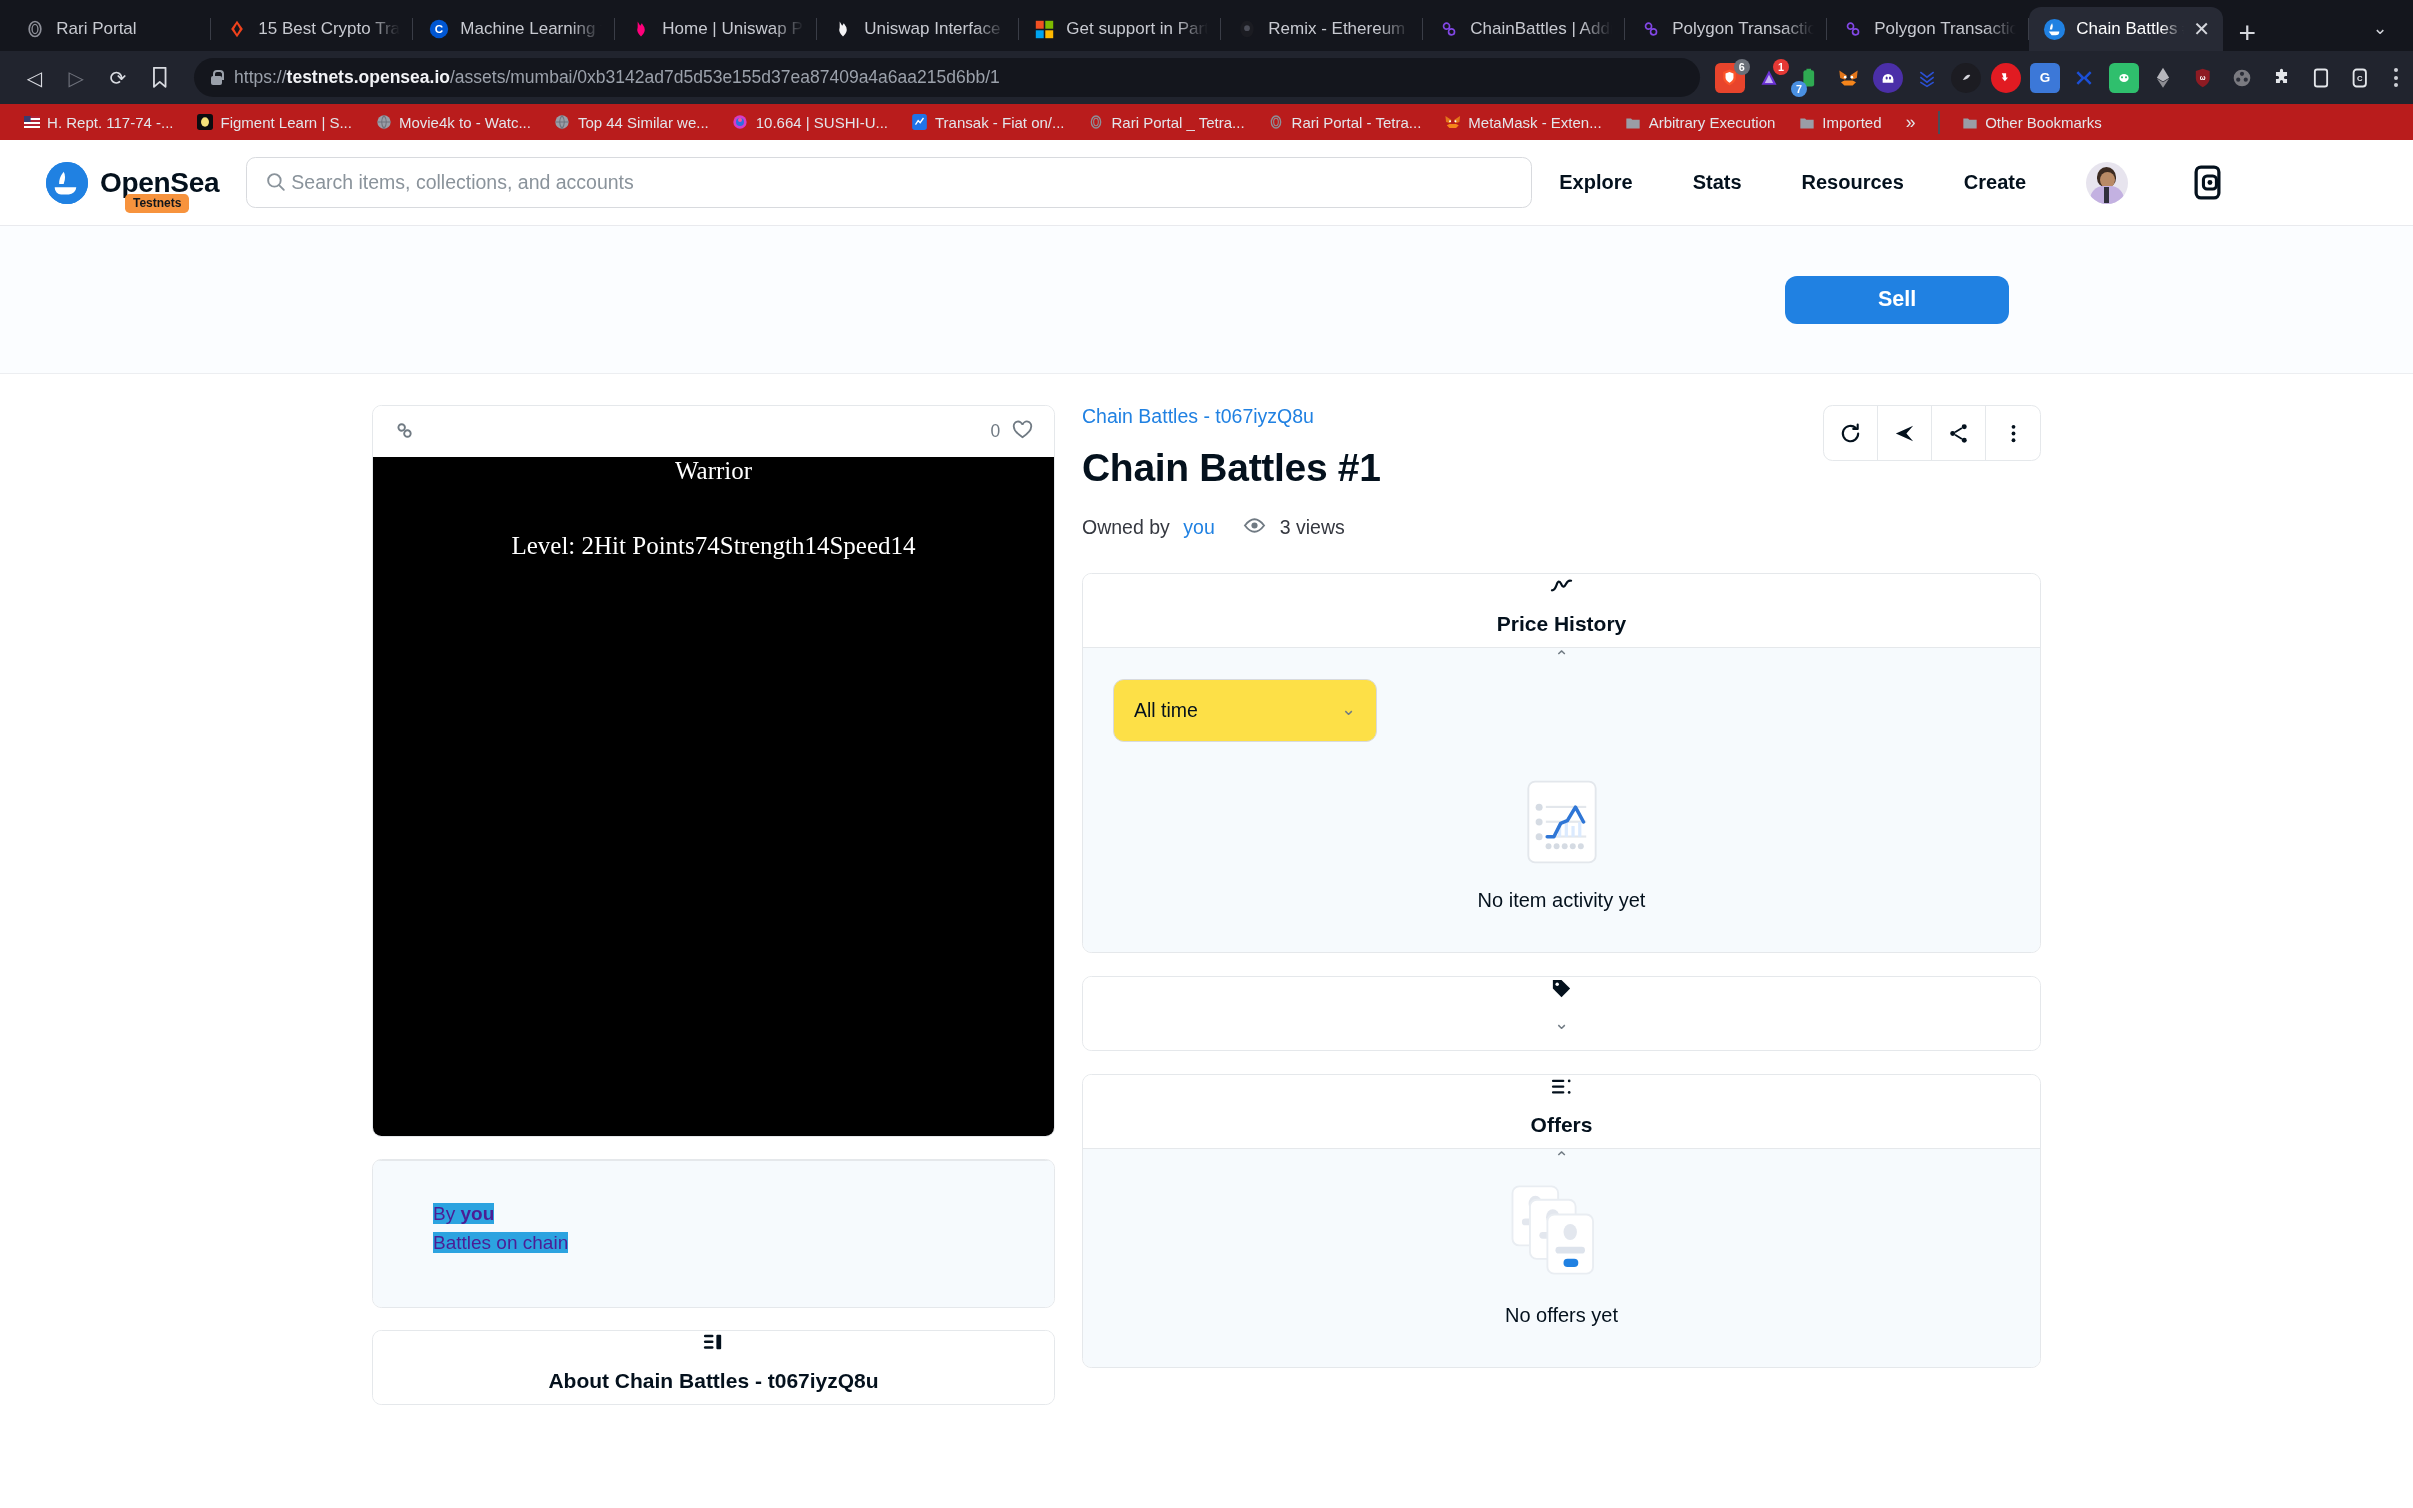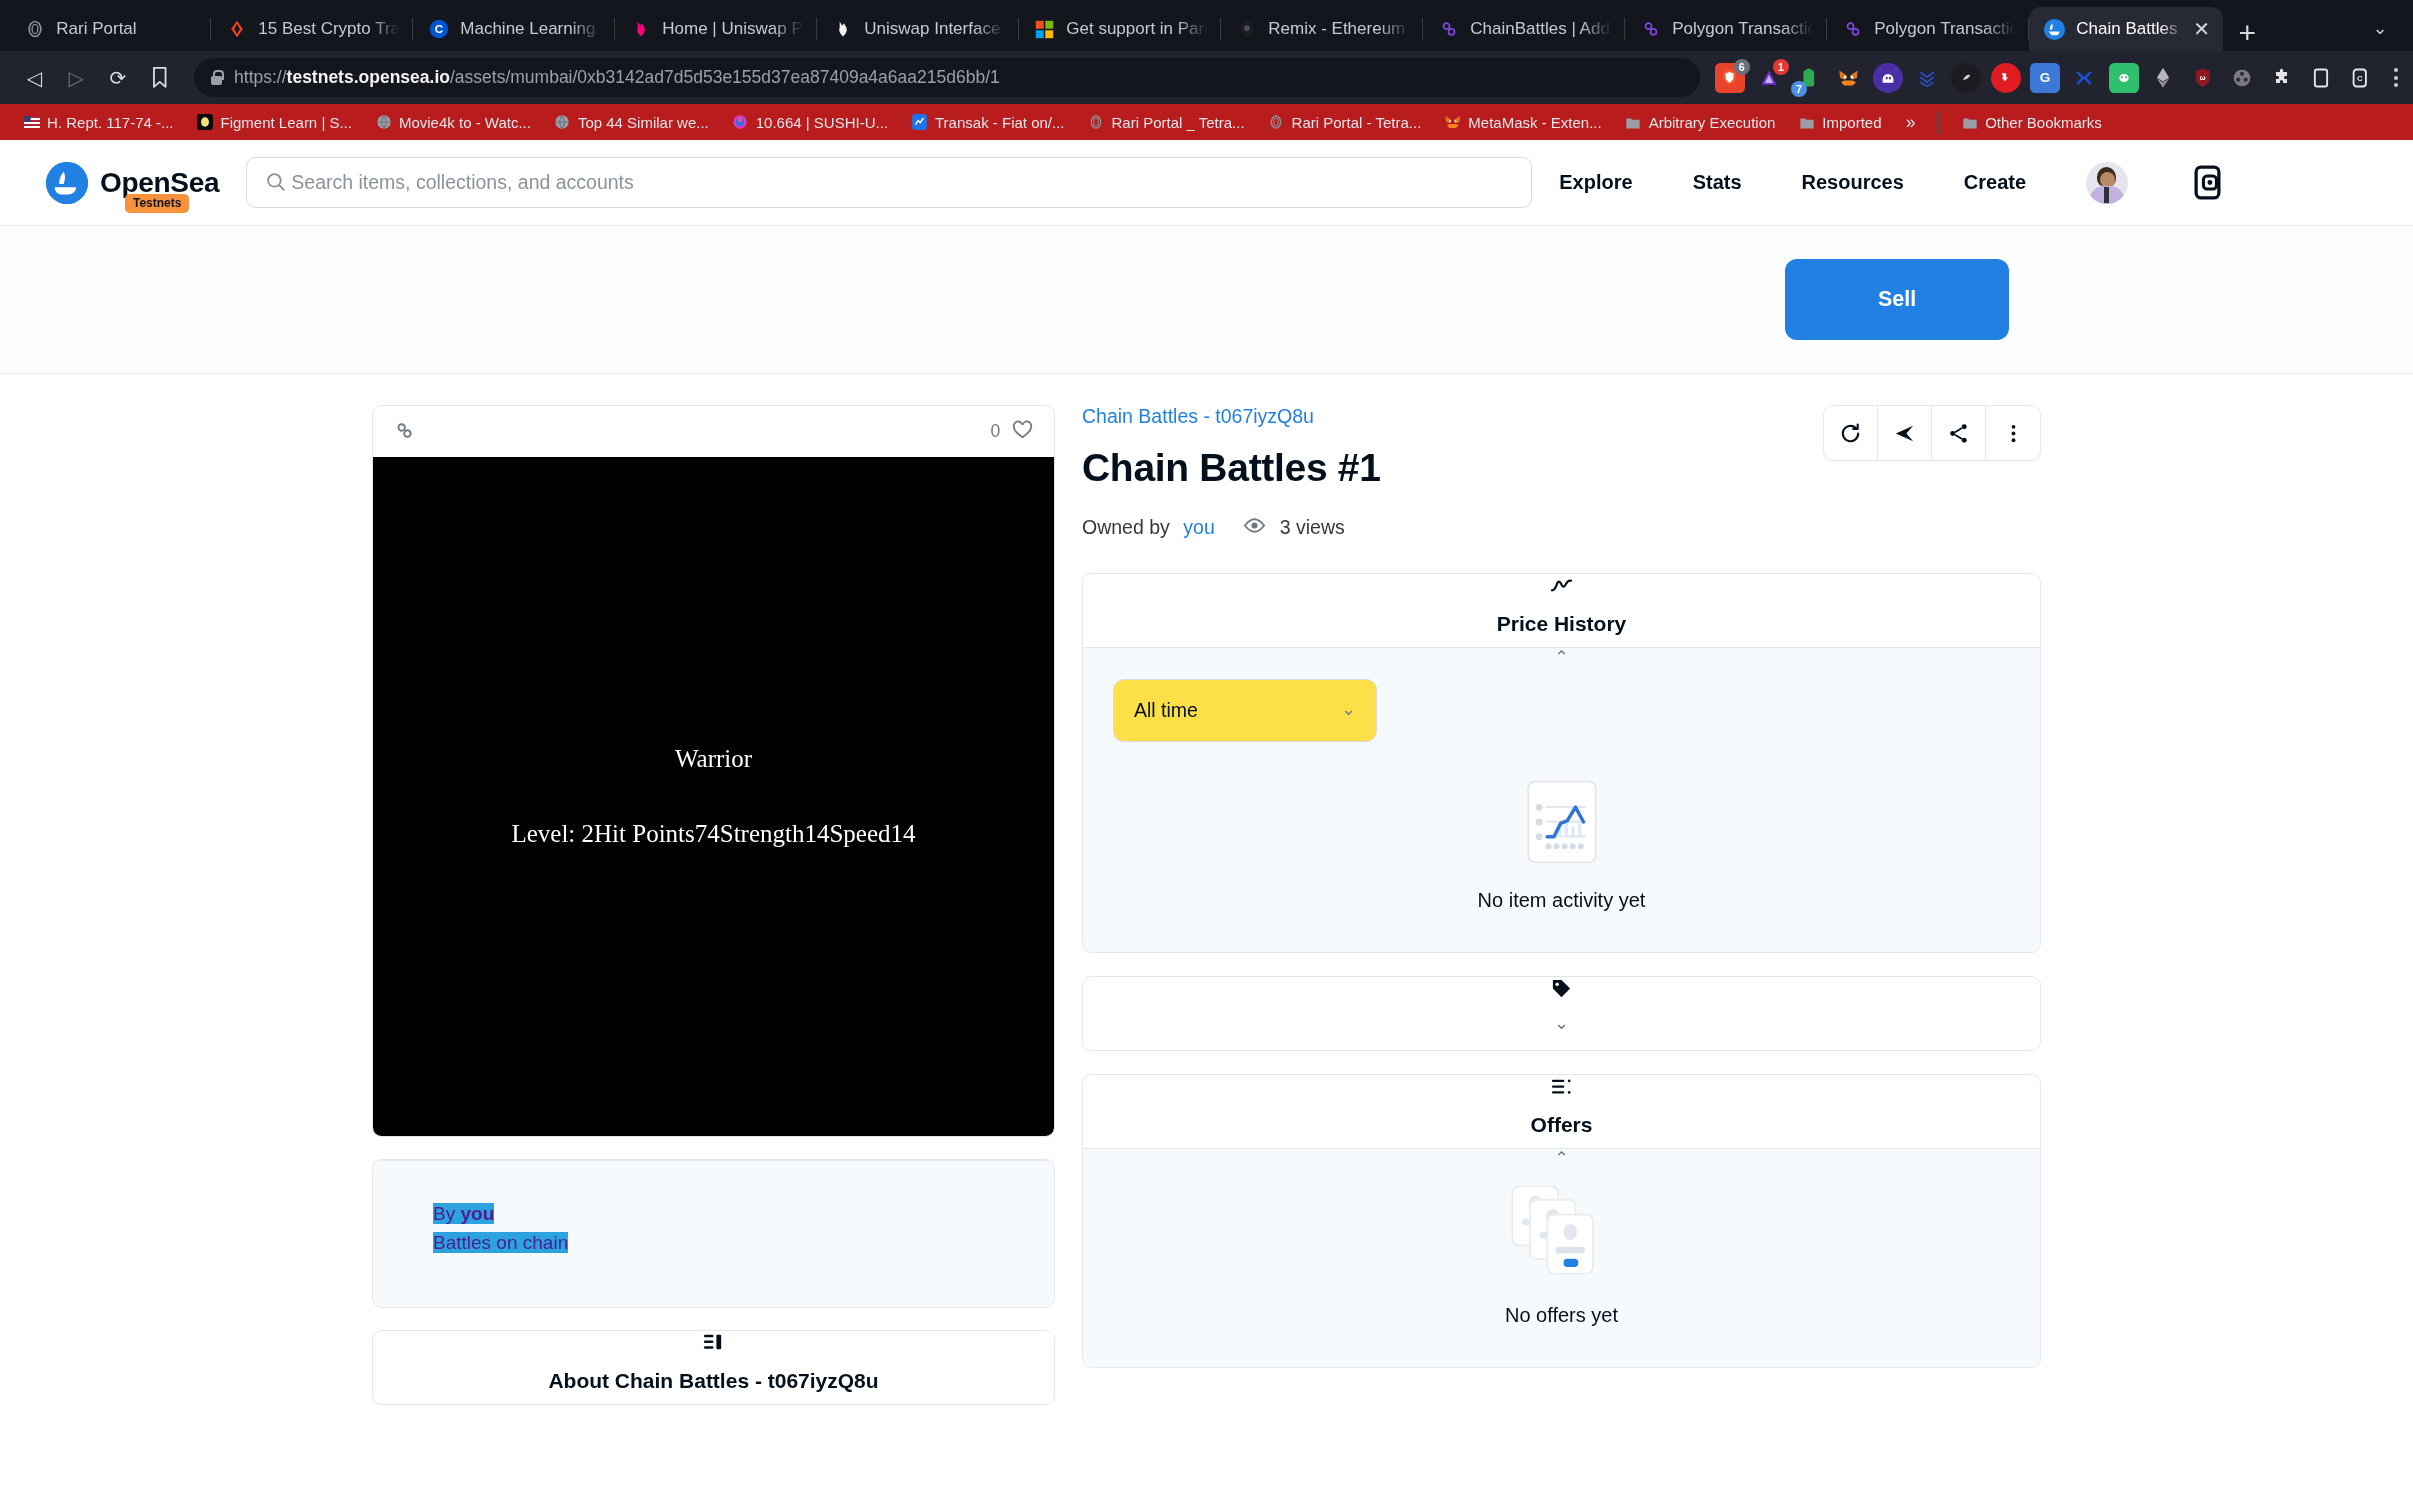--- a/index.html
+++ b/index.html
@@ -108,38 +108,38 @@
   .avatar .face { position:absolute; left:13.5px; top:10.8px; width:15px; height:16px; background:#b98a66; border-radius:50%; }
   .avatar .body { position:absolute; left:4px; top:24px; width:34px; height:20px; background:#c3b1e1; border-radius:13.5px 13.5px 0 0; }
   .avatar .tie { position:absolute; left:18px; top:25.6px; width:5.4px; height:16px; background:#30303c; }
   .wallet-ico { width: 39px; height: 39px; flex: none; }
 
   .subbar {
     height: 148px; background: #fbfdff; display: flex; align-items: center;
     justify-content: flex-end; padding: 0 404px 0 0; border-bottom: 0.7px solid #eceef1;
   }
   .sell-btn {
-    width: 224px; height: 81px; background: #2081e2; border-radius: 12px;
+    width: 224px; height: 48px; background: #2081e2; border-radius: 12px;
     color: #fff; font-size: 21.5px; font-weight: 700; display: flex;
     align-items: center; justify-content: center;
   }
 
   .content { display: flex; padding: 31px 0 0 372px; gap: 27px; }
   .col-left { width: 683px; flex: none; }
   .col-right { width: 959px; flex: none; }
 
   .card { border: 0.7px solid #e5e8eb; border-radius: 9.4px; background: #fff; overflow: hidden; }
 
   .nft-card { border: 0.7px solid #e5e8eb; border-radius: 9.4px; overflow: hidden; }
   .nft-top { height: 51px; display: flex; align-items: center; justify-content: space-between; padding: 0 20px; background:#fff; }
   .nft-fav { display: flex; align-items: center; gap: 10.8px; }
   .nft-fav span { font-size: 17.5px; color: #707a83; }
   .nft-media {
     height: 679px; background: #000; display: flex; flex-direction: column;
-    align-items: center; justify-content: center; gap: 47px;
+    align-items: center; gap: 47px;
     font-family: "Liberation Serif", serif; color: #fff;
   }
   .nft-media .l1 { font-size: 25px; }
   .nft-media .l2 { font-size: 25px; }
 
   .panel-head {
     height: 73px; display: flex; align-items: center; padding: 0 23px; gap: 13px;
     background: #fff; cursor: default; flex-direction: column;
   }
   .panel-head .ptitle { font-size: 21px; font-weight: 700; color: #04111d; flex: 1; }

